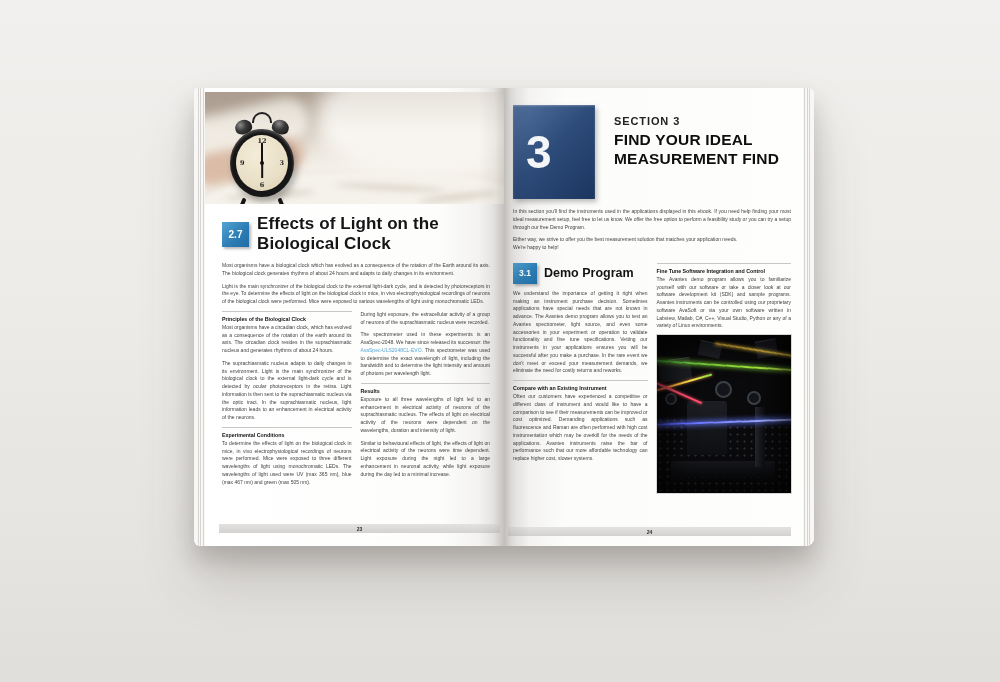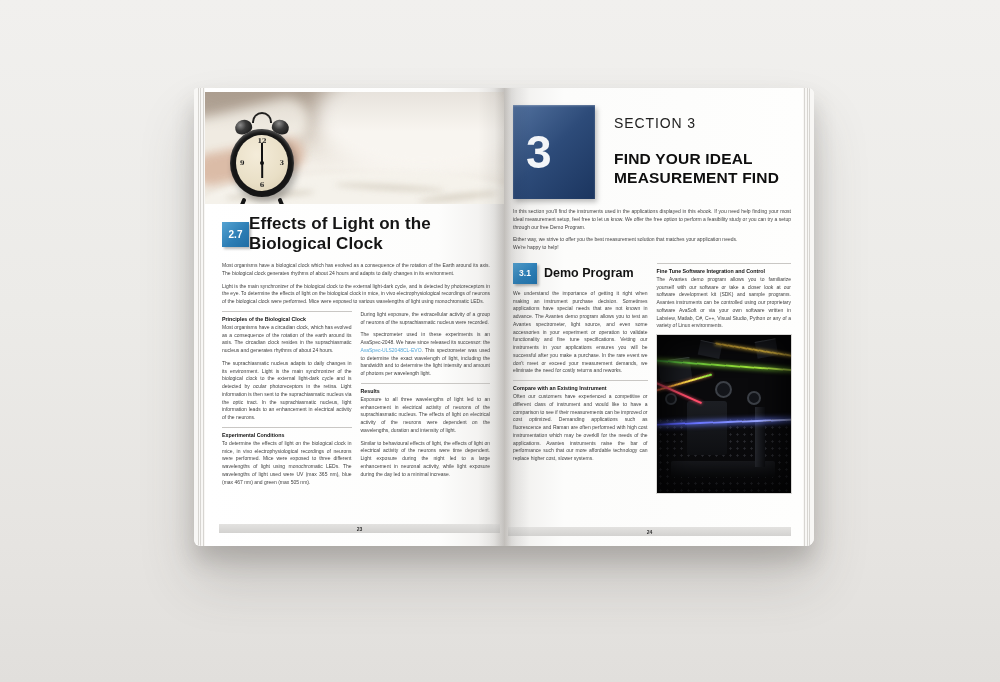--- a/index.html
+++ b/index.html
@@ -68,21 +68,21 @@
   .hand { position:absolute; left:calc(50% - .75px); bottom:50%; transform-origin:50% 100%; background:#111; }
   .hand-min { width:1.5px; height:20px; transform:rotate(0deg); }
   .hand-hour{ width:2.2px; height:15px; transform:rotate(180deg); }
   .center-dot { position:absolute; left:calc(50% - 2px); top:calc(50% - 2px); width:4px; height:4px;
     border-radius:50%; background:#111; }
   .leg { position:absolute; bottom:-3px; width:4px; height:9px; background:#141414; border-radius:2px; }
   .leg-left { left:12px; transform:rotate(22deg); }
   .leg-right{ right:12px; transform:rotate(-22deg); }
 
   .lp-body { padding:8px 14px 0 17px; }
-  .section-head { display:flex; align-items:center; margin:2px 0 8px; }
+  .section-head { display:flex; align-items:center; gap:8px; margin:2px 0 8px; }
   .num-box { width:27px; height:25px; flex:0 0 auto; display:flex; align-items:center; justify-content:center;
     color:#fff; font-weight:bold; font-size:10px;
     background: linear-gradient(135deg,#55a3d2 0%,#2d7eb5 55%,#1f6da4 100%);
     box-shadow:1.5px 2px 2.5px rgba(0,0,0,.28); }
   .section-head h2 { font-size:17px; font-weight:bold; color:#151515; letter-spacing:.1px; }
 
   .intro, .col p { font-size:5px; line-height:1.55; color:#3f3f3f; text-align:justify; margin:0 0 5px; }
   .cols { display:flex; gap:9px; margin-top:4px; }
   .col { flex:1 1 0; min-width:0; }
   .col h3 { font-size:5.3px; font-weight:bold; color:#111; border-top:1px solid #c9c7c4;
@@ -97,21 +97,21 @@
   .footer-bar span { font-size:5px; font-weight:bold; color:#2e2e2e; }
 
   
   .rp-body { padding:17px 12px 0 9px; }
   .rp-header { display:flex; gap:19px; margin-bottom:9px; }
   .big-num-box { width:82px; height:94px; flex:0 0 auto; display:flex; align-items:center;
     padding-left:13px; color:#f3f5f8; font-size:46px; font-weight:bold;
     background: linear-gradient(135deg,#52719e 0%,#2d4b79 48%,#1b355f 100%);
     box-shadow: inset 0 1px 2px rgba(255,255,255,.28), 2px 3px 5px rgba(0,0,0,.25); }
   .rp-title-block { padding-top:10px; }
-  .kicker { font-size:14px; font-weight:400; color:#222; letter-spacing:.9px; margin-bottom:19px; }
+  .kicker { font-size:11px; font-weight:700; color:#222; letter-spacing:.9px; margin-bottom:4px; }
   .rp-title-block h1 { font-size:15.5px; line-height:1.22; font-weight:bold; color:#0e0e0e;
     width:176px; letter-spacing:.2px; }
 
   .sub-head { display:flex; align-items:center; gap:7px; margin:0 0 6px; }
   .num-box-sm { width:24px; height:21px; flex:0 0 auto; display:flex; align-items:center; justify-content:center;
     color:#fff; font-weight:bold; font-size:8.5px;
     background: linear-gradient(135deg,#55a3d2 0%,#2d7eb5 55%,#1f6da4 100%);
     box-shadow:1.5px 2px 2.5px rgba(0,0,0,.28); }
   .sub-head h2 { font-size:12.5px; font-weight:bold; color:#131313; }
   .rp-cols { margin-top:11px; }

